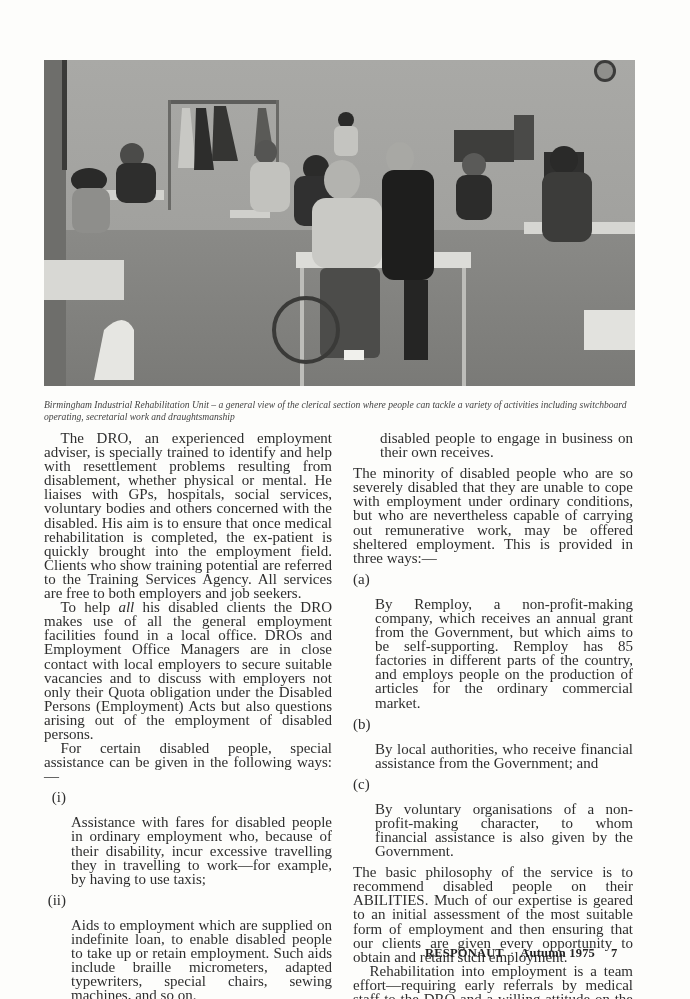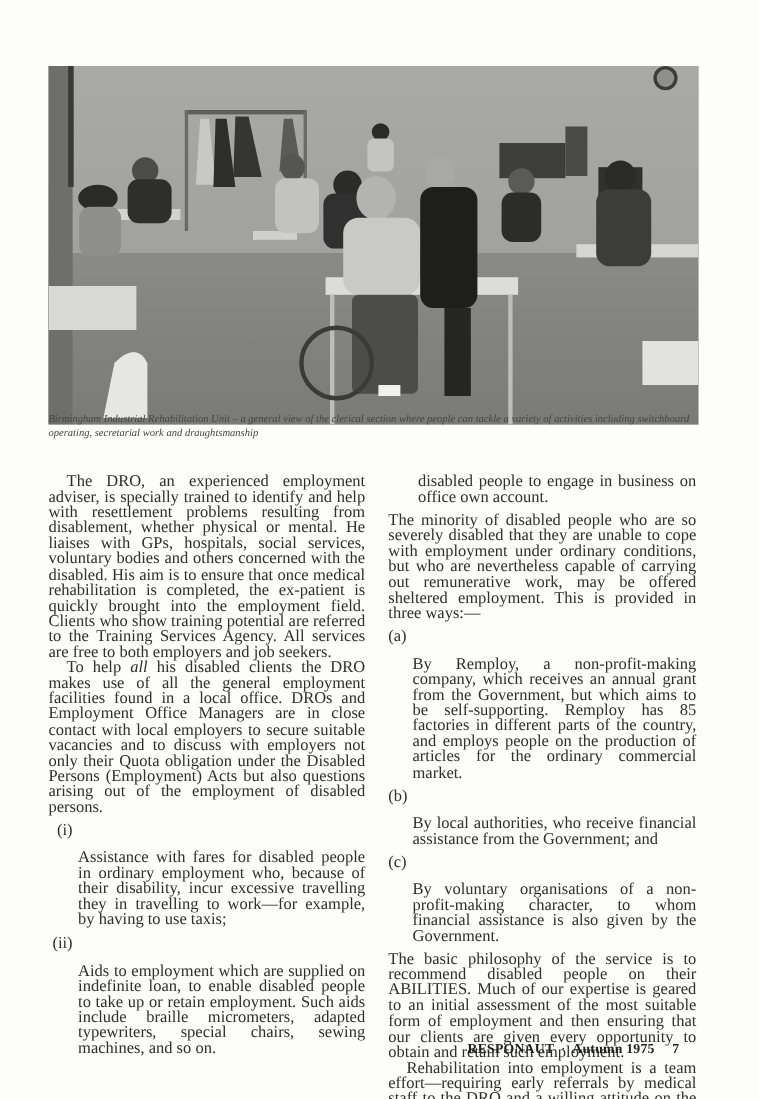--- a/index.html
+++ b/index.html
@@ -1,21 +1,21 @@
 <!DOCTYPE html>
 <html><head>
 <meta charset="utf-8">
 <style>
   html, body { margin:0; padding:0; }
   body { width:690px; height:999px; background:#fdfdfb; position:relative; overflow:hidden;
          font-family:"Liberation Serif","DejaVu Serif",serif; color:#2e2e2e; }
   .photo { position:absolute; left:44px; top:60px; width:591px; height:326px; overflow:hidden;
            background:#8c8c8a; }
   .photo svg { display:block; width:100%; height:100%; }
-  .caption { position:absolute; left:44px; top:376px; width:600px; font-style:italic;
+  .caption { position:absolute; left:44px; top:399px; width:600px; font-style:italic;
              font-size:9.6px; line-height:11.5px; color:#444; }
   .col { position:absolute; top:431px; font-size:15px; line-height:14.1px; text-align:justify; }
   .col-left { left:44px; width:288px; }
   .col-right { left:353px; width:280px; }
   p { margin:0; }
   .ind { text-indent:1.1em; }
   .list-item { display:flex; margin-top:7px; }
   .list-item .mk { flex:0 0 auto; width:27px; text-align:right; padding-right:5px; box-sizing:border-box; }
   .list-item .tx { flex:1; text-align:justify;margin-top:25px; }
   .col-right .list-item .mk { width:22px; text-align:left; padding-right:0; }
@@ -94,32 +94,33 @@
 
     <path d="M60 270 q20 -20 30 0 l0 50 l-40 0 z" fill="#e6e6e2"></path>
   </svg>
 </div>
 
 <div class="caption">Birmingham Industrial Rehabilitation Unit – a general view of the clerical section where people can tackle a variety of activities including switchboard operating, secretarial work and draughtsmanship</div>
 
 <div class="col col-left">
   <p class="ind">The DRO, an experienced employment adviser, is specially trained to identify and help with resettlement problems resulting from disablement, whether physical or mental. He liaises with GPs, hospitals, social services, voluntary bodies and others concerned with the disabled. His aim is to ensure that once medical rehabilitation is completed, the ex-patient is quickly brought into the employment field. Clients who show training potential are referred to the Training Services Agency. All services are free to both employers and job seekers.</p>
   <p class="ind"><span>To help </span><em>all</em><span> his disabled clients the DRO makes use of all the general employment facilities found in a local office. DROs and Employment Office Managers are in close contact with local employers to secure suitable vacancies and to discuss with employers not only their Quota obligation under the Disabled Persons (Employment) Acts but also questions arising out of the employment of disabled persons.</span></p>
+  <p class="ind">For certain disabled people, special assistance can be given in the following ways:—</p>
   <div class="list-item">
     <span class="mk">(i)</span>
     <span class="tx">Assistance with fares for disabled people in ordinary employment who, because of their disability, incur excessive travelling they in travelling to work—for example, by having to use taxis;</span>
   </div>
   <div class="list-item">
     <span class="mk">(ii)</span>
     <span class="tx">Aids to employment which are supplied on indefinite loan, to enable disabled people to take up or retain employment. Such aids include braille micrometers, adapted typewriters, special chairs, sewing machines, and so on.</span>
   </div>
 </div>
 
 <div class="col col-right">
-  <p class="cont">disabled people to engage in business on office own account.</p>
+  <p class="cont">disabled people to engage in business on their own receives.</p>
   <p class="gap">The minority of disabled people who are so severely disabled that they are unable to cope with employment under ordinary conditions, but who are nevertheless capable of carrying out remunerative work, may be offered sheltered employment. This is provided in three ways:—</p>
   <div class="list-item">
     <span class="mk">(a)</span>
     <span class="tx">By Remploy, a non-profit-making company, which receives an annual grant from the Government, but which aims to be self-supporting. Remploy has 85 factories in different parts of the country, and employs people on the production of articles for the ordinary commercial market.</span>
   </div>
   <div class="list-item">
     <span class="mk">(b)</span>
     <span class="tx">By local authorities, who receive financial assistance from the Government; and</span>
   </div>
   <div class="list-item">

